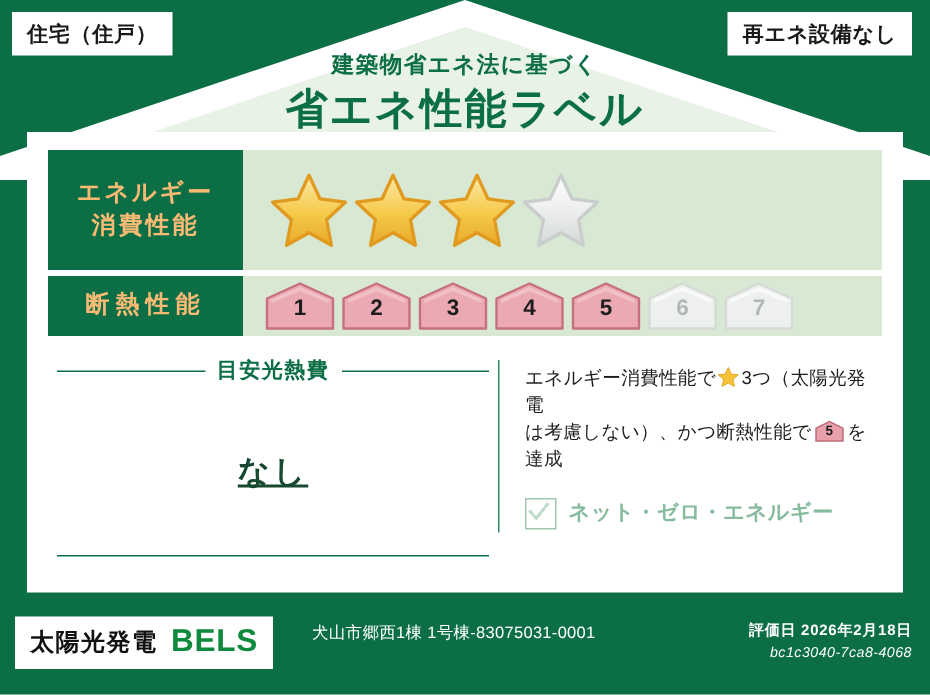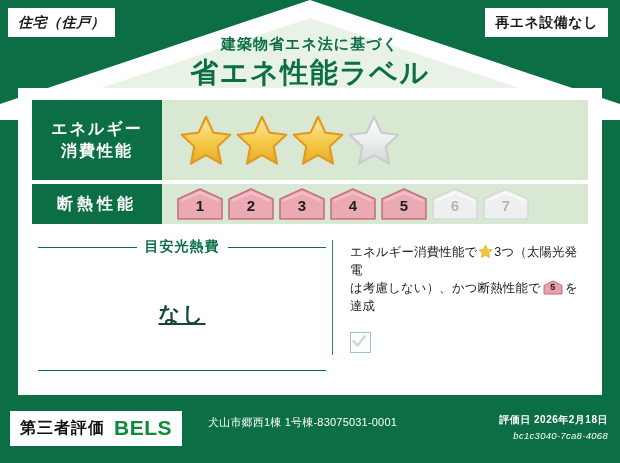--- a/index.html
+++ b/index.html
@@ -21,21 +21,21 @@
     background: #ffffff;
     color: #1a1a1a;
     font-weight: bold;
     font-size: 14px;
     line-height: 1;
     padding: 7px 10px 8px 10px;
     letter-spacing: 0.5px;
     white-space: nowrap;
     z-index: 40;
   }
-  #tag-left  { left: 8px;  top: 8px; font-style: italic; }
+  #tag-left  { left: 8px;  top: 8px; }
   #tag-right { right: 12px; top: 8px; }
 
   
   .roof {
     position: absolute;
     left: 0;
     top: 0;
     width: 620px;
     height: 120px;
     z-index: 5;
@@ -84,21 +84,21 @@
   }
 
   
   .perf-row {
     display: flex;
     align-items: stretch;
     margin-bottom: 4px;
   }
   .perf-label {
     background: #0b6e45;
-    color: #ffffff;
+    color: #fdba74;
     font-weight: bold;
     font-size: 16px;
     letter-spacing: 2px;
     display: flex;
     flex-direction: column;
     align-items: center;
     justify-content: center;
     width: 130px;
     flex: none;
     text-align: center;
@@ -449,30 +449,31 @@
                 <polygon points="1,14 1,5.5 10,1 19,5.5 19,14" fill="#e8a0ab" stroke="#c06c79" stroke-width="1"></polygon>
               </svg><b>5</b></span><span>を達成</span>
       </div>
 
       <div class="nze-row">
         <span class="cbox muted">
           <svg width="15" height="15" viewBox="0 0 15 15">
             <path d="M1.5 7 L5.5 11.5 L13.5 1.5" stroke="#bfdccb" stroke-width="2.2" fill="none" stroke-linecap="round" stroke-linejoin="round" stroke-dasharray="2 2"></path>
           </svg>
         </span>
+        <span class="nze-label">ネット・ゼロ・エネルギー</span>
       </div>
     </div>
   </div>
 
  </div>
 </div>
 
 <div class="footer">
   <div class="bels-chip">
-    <span class="jp">第三者評価</span>
+    <span class="jp">太陽光発電</span>
     <span class="bels">BELS</span>
   </div>
   <div class="addr">犬山市郷西1棟 1号棟-83075031-0001</div>
   <div class="eval">
     <div class="date"><span>評価日</span> <span>2026年2月18日</span></div>
     <div class="uid">bc1c3040-7ca8-4068</div>
   </div>
 </div>
 
 </body></html>

